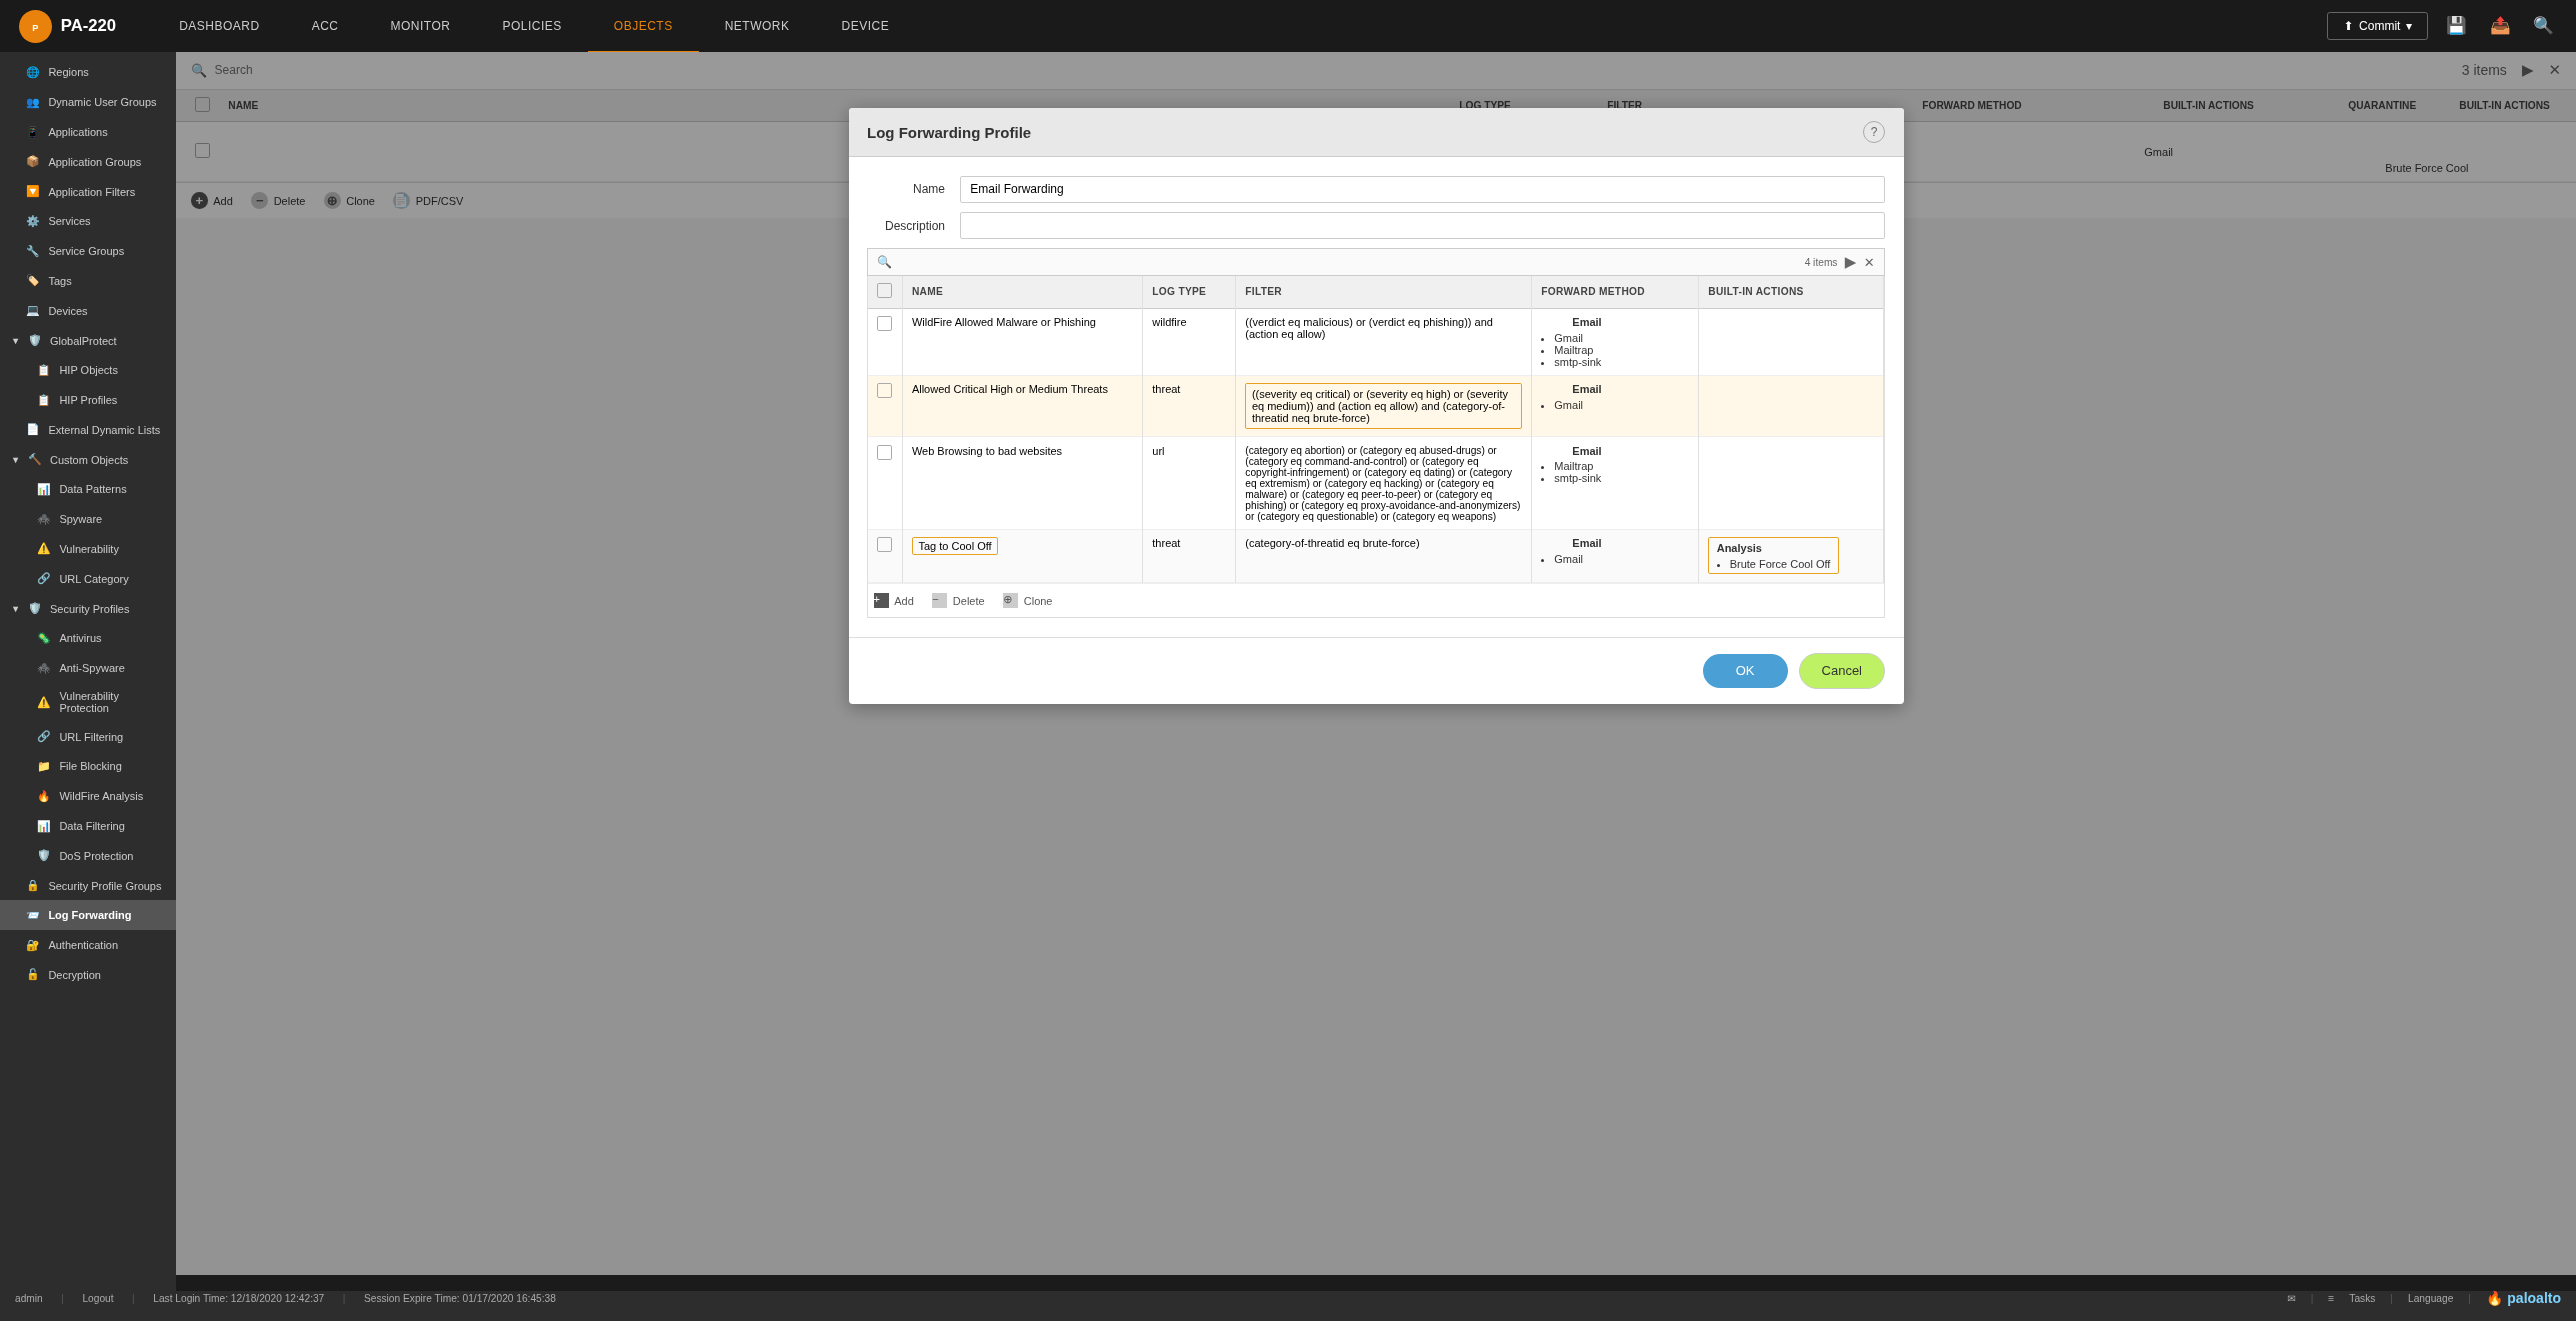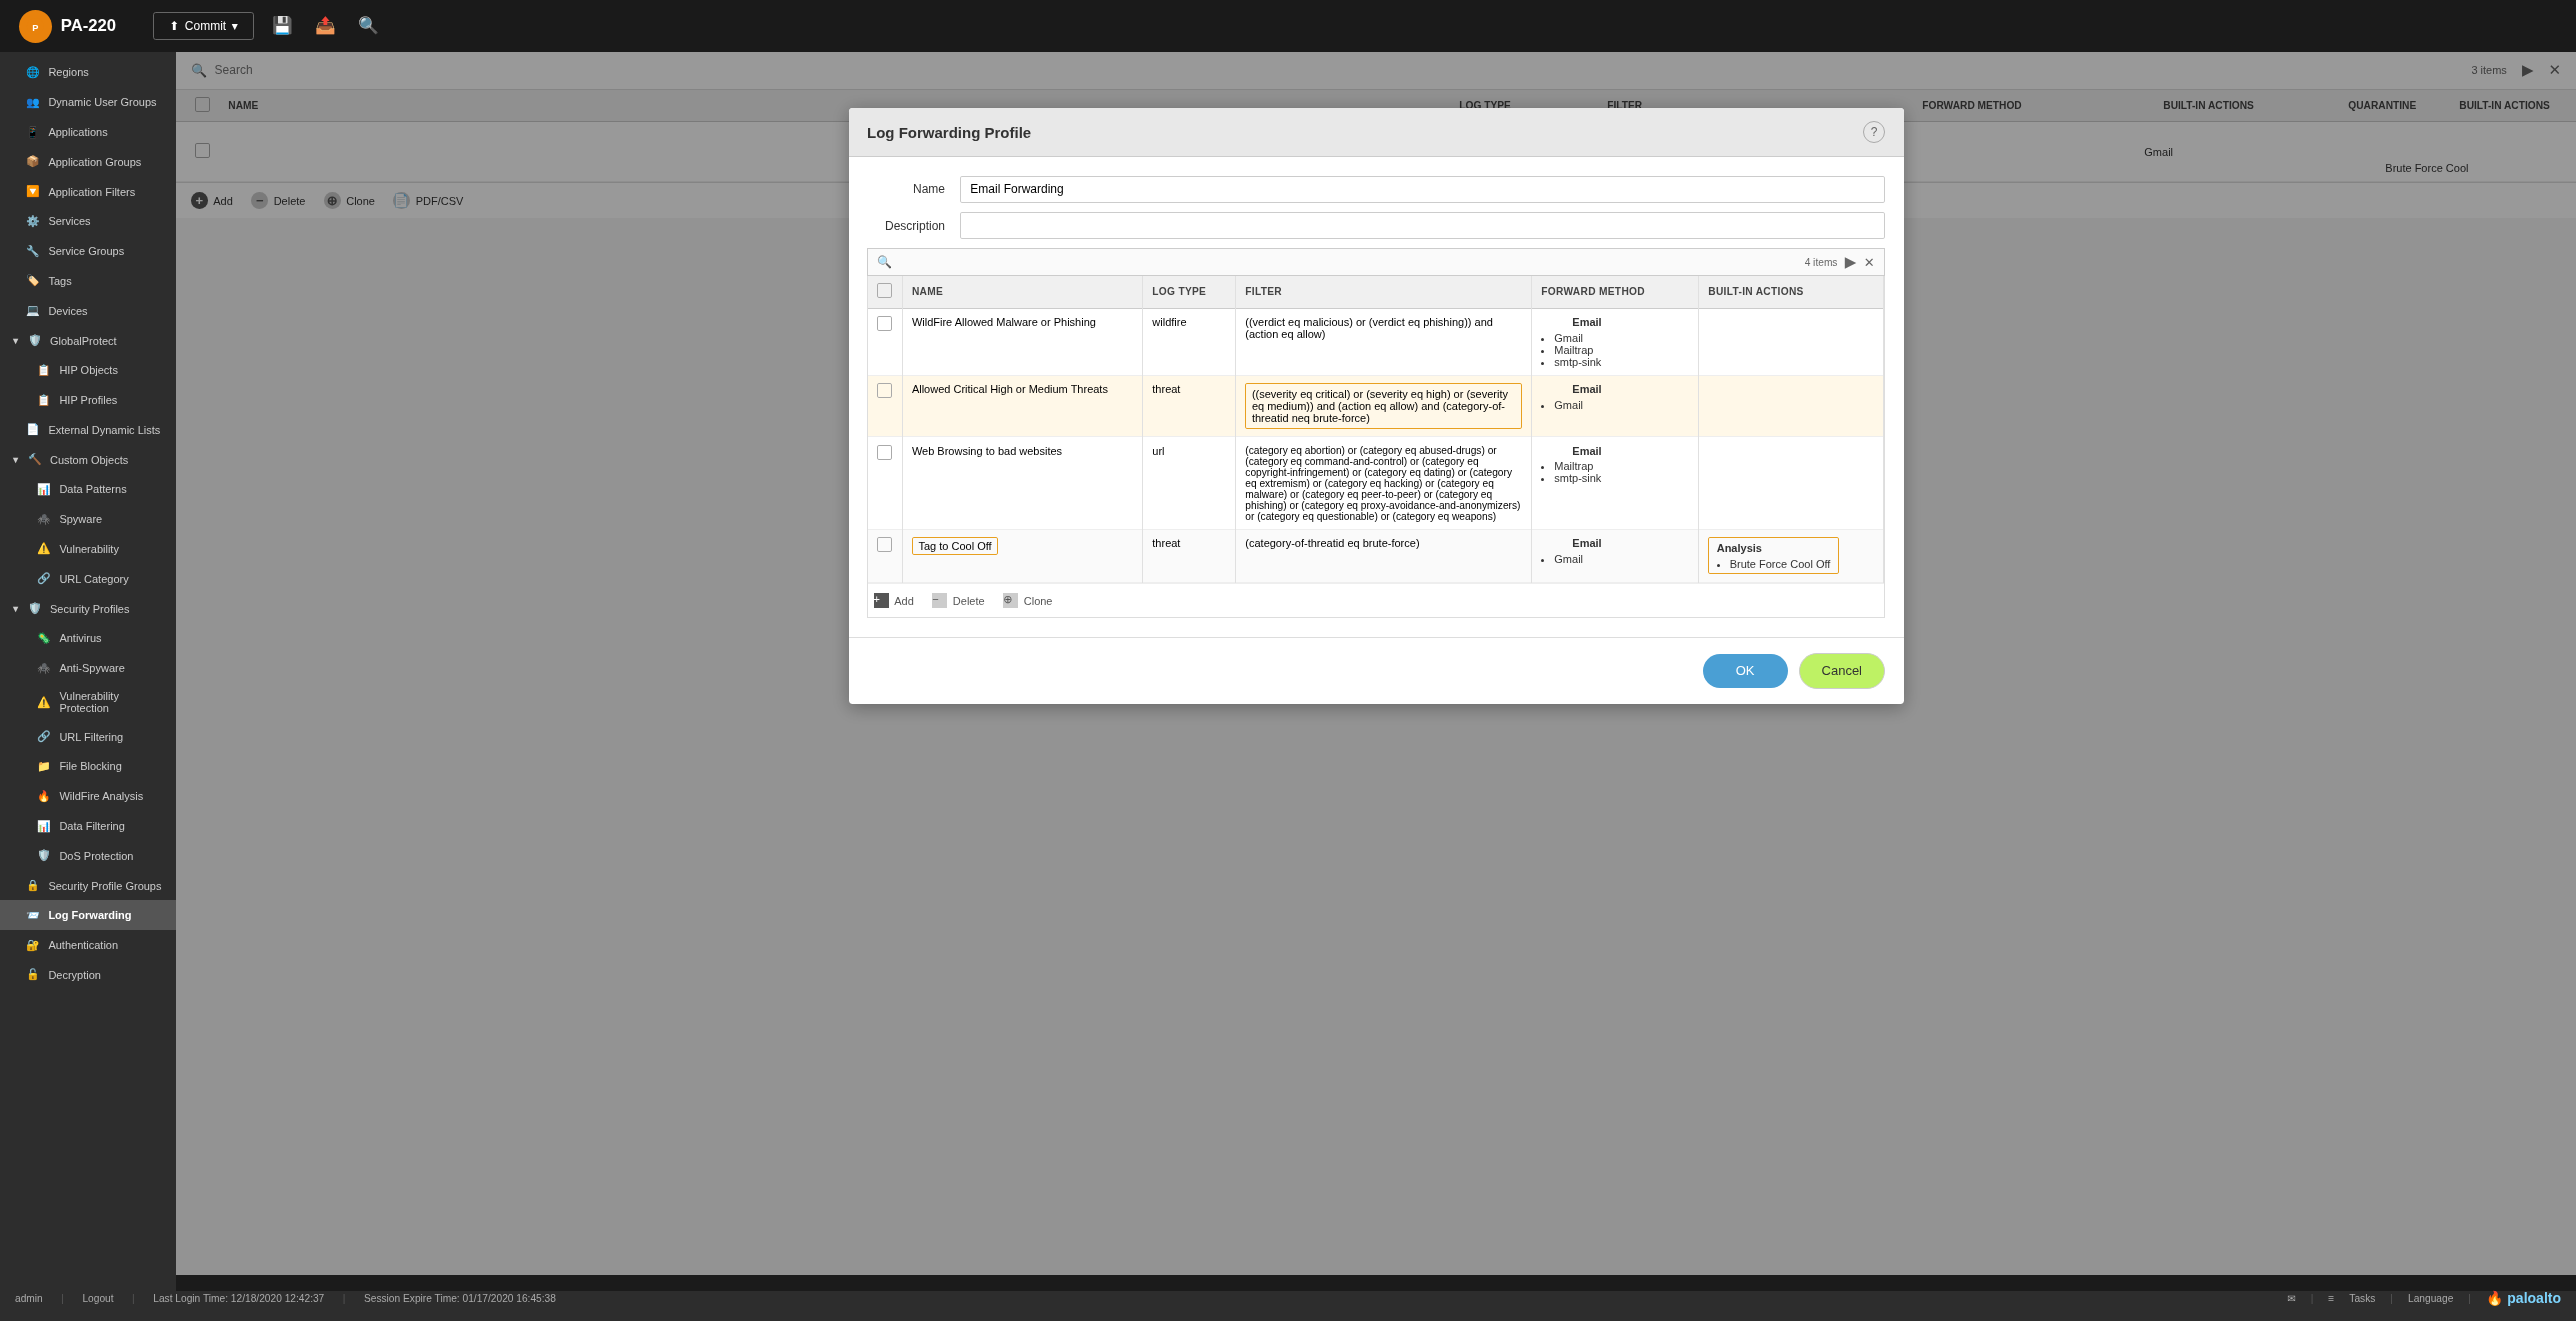--- a/index.html
+++ b/index.html
@@ -449,41 +449,50 @@
       display: flex;
       align-items: center;
       gap: 7.4px;
     }
     .modal-search-close {
       cursor: pointer;
       color: #666;
       font-size: 13px;
     }
     .content-items-count {
-      font-size: 11px;
+      font-size: 14px;
       color: #666;
     }
     .nav-arrow-btn {
       cursor: pointer;
       color: #666;
       font-size: 15px;
     }
   </style>
 </head>
 <body>
 
 <div class="topbar">
   <div class="topbar-logo">
     <div class="logo-icon">
       <svg width="18.5" height="18.5" viewBox="0 0 20 20" style="font-size:16px">
         <circle cx="10" cy="10" r="9" fill="#e8820c"></circle>
         <text x="10" y="15" text-anchor="middle" fill="white" font-size="10" font-weight="bold">P</text>
       </svg>
     </div>
     <span class="logo-text">PA-220</span>
+  </div>
+  <div class="nav-items">
+    <div class="nav-item">DASHBOARD</div>
+    <div class="nav-item">ACC</div>
+    <div class="nav-item">MONITOR</div>
+    <div class="nav-item">POLICIES</div>
+    <div class="nav-item active">OBJECTS</div>
+    <div class="nav-item">NETWORK</div>
+    <div class="nav-item">DEVICE</div>
   </div>
   <div class="nav-right">
     <button class="commit-btn">
       <span>⬆</span>
       <span>Commit</span>
       <span>▾</span>
     </button>
     <span class="nav-icon-btn">💾</span>
     <span class="nav-icon-btn">📤</span>
     <span class="nav-icon-btn">🔍</span>

